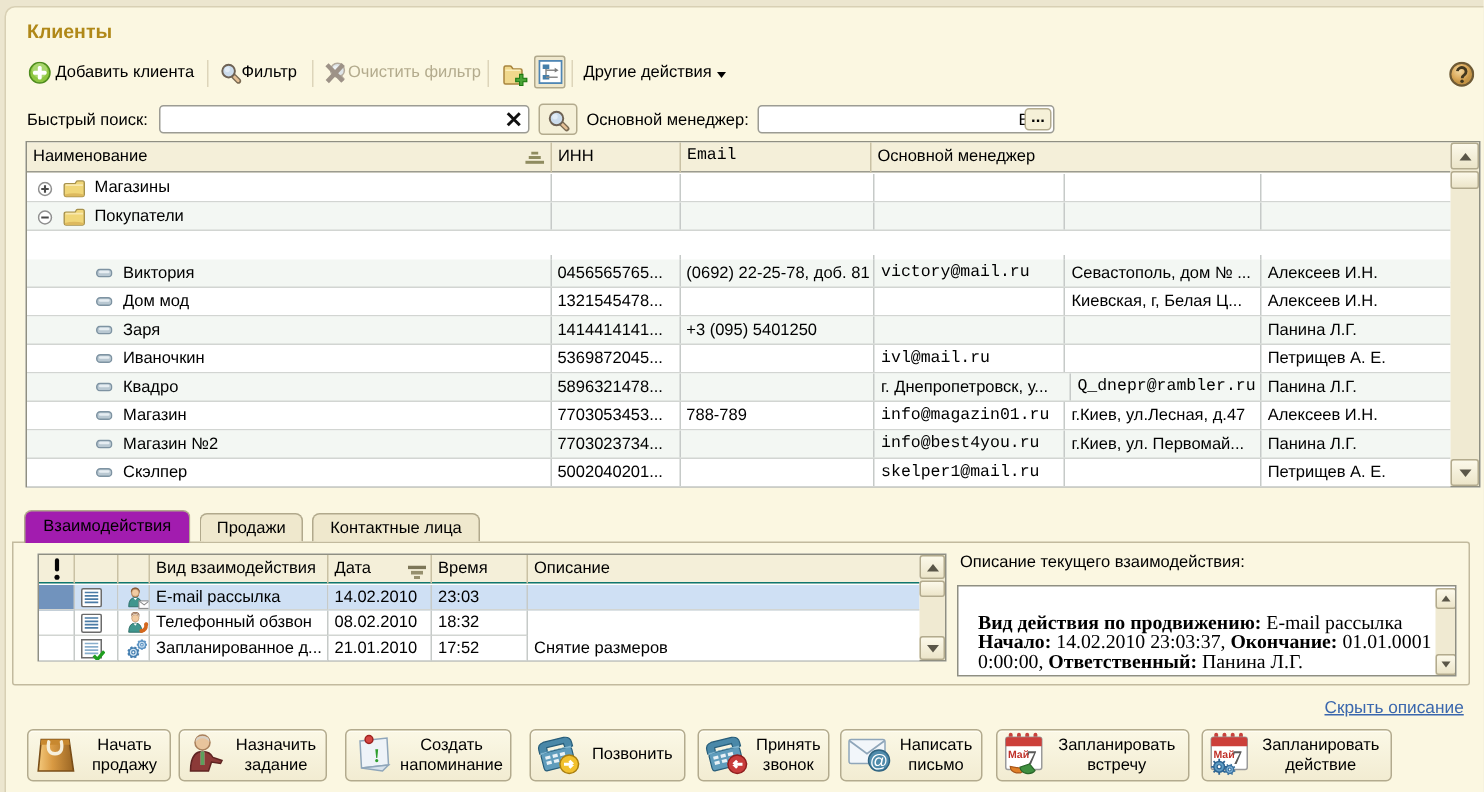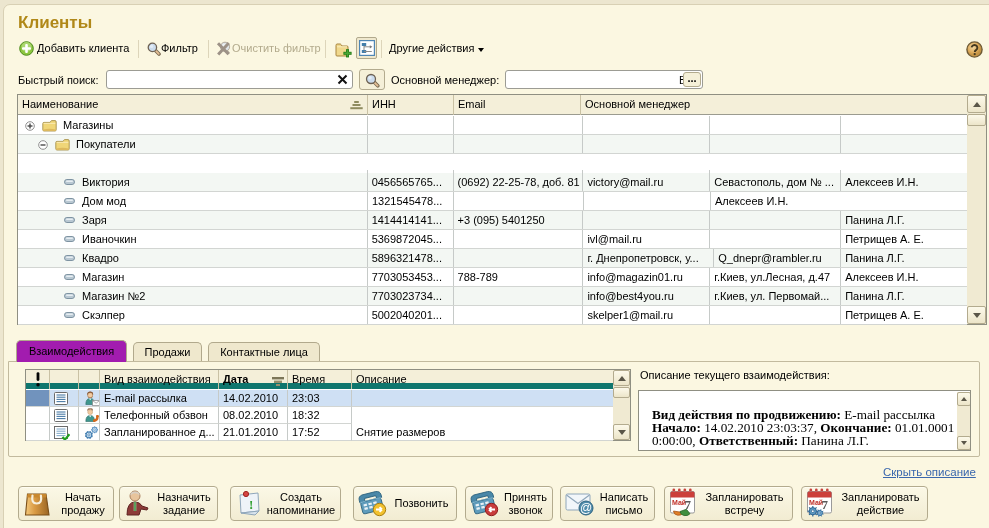--- a/index.html
+++ b/index.html
@@ -1,48 +1,48 @@
 <!DOCTYPE html>
 <html><head>
 <meta charset="utf-8">
 <style>
 * { margin:0; padding:0; box-sizing:border-box; }
 html,body { width:989px; height:528px; overflow:hidden; }
 body { font-family:"Liberation Sans", sans-serif; font-size:11px; color:#000; background:#ece6cf; position:relative; }
 .panel { position:absolute; left:3px; top:4px; width:994px; height:532px; background:#fbf7e1; border:1px solid #d8d0b4; border-radius:7px; }
 .abs { position:absolute; }
-.title { left:18px; top:13px; font-size:17px; font-weight:bold; color:#b08818; letter-spacing:0px; }
+.title { left:18px; top:13px; font-size:13px; font-weight:bold; color:#b08818; letter-spacing:0px; }
 .tbtext { top:41px; height:14px; line-height:14px; }
 .dis { color:#b3ab8d; }
 .vsep { top:40px; width:1px; height:18px; background:#ddd5ba; }
 .lbl { height:14px; line-height:14px; }
 input.txt { position:absolute; border:1px solid #9c9c94; border-radius:3px; background:#fff; font-family:"Liberation Sans",sans-serif; font-size:11px; padding:0 4px; outline:none; }
 .btnface { background:#f5f0d8; border:1px solid #b3ab8e; border-radius:3px; }
 
 .mtable { left:17px; top:94px; width:970px; height:231px; background:#fff; border:1px solid #8f8f82; }
 .mhead { position:absolute; left:0; top:0; width:949px; height:20px; background:#f4efd9; border-bottom:1px solid #9b9b8f; display:flex; }
 .mhead .hc { height:20px; line-height:19px; padding-left:4px; border-right:1px solid #c9c1a4; overflow:hidden; white-space:nowrap; }
 .mrow { position:absolute; left:0; width:949px; height:19px; display:flex; border-bottom:1px solid #d2d5d2; }
 .mrow .c { height:18px; line-height:18px; padding-left:4px; border-right:1px solid #c6cac8; overflow:hidden; white-space:nowrap; }
 .alt { background:#f3f7f3; }
-.c0w { width:350px; } .c1w { width:86px; } .c2w { width:130px; } .c3w { width:127px; } .c4w { width:131px; } .c5w { width:126px; border-right:none !important; }
+.c0w { width:350px; } .c1w { width:86px; } .c2w { width:130px; } .c3w { width:127px;font-family:Liberation Mono, monospace; } .c4w { width:131px; } .c5w { width:126px; border-right:none !important; }
 
 .sb { position:absolute; background:#f0ead2; }
 .sbtn { position:absolute; background:linear-gradient(#fcf9ea,#ece5c9); border:1px solid #b3ab8e; border-radius:2px; display:flex; align-items:center; justify-content:center; }
 .arr { width:0; height:0; }
 .arr.up { border-left:4px solid transparent; border-right:4px solid transparent; border-bottom:5px solid #5a5648; }
 .arr.dn { border-left:4px solid transparent; border-right:4px solid transparent; border-top:5px solid #5a5648; }
 .thumb { position:absolute; background:linear-gradient(#fcf9ea,#ece5c9); border:1px solid #b3ab8e; border-radius:2px; }
 
 .tab { position:absolute; height:21px; border:1px solid #b1a98c; border-bottom:none; border-radius:5px 5px 0 0; text-align:center; line-height:20px; background:#efe8cd; }
 .tab.active { background:#a21caf; z-index:5; }
 .gbox { left:8px; top:361px; width:972px; height:96px; border:1px solid #c2ba9e; background:#fbf7e1; border-radius:0 2px 2px 2px; }
 
 .itable { left:25px; top:369px; width:606px; height:72px; background:#fff; border:1px solid #8f8f82; }
-.ihead { position:absolute; left:0; top:0; width:587px; height:19px; background:#f4efd9; border-bottom:6px solid #0f766e; display:flex; }
+.ihead { position:absolute; left:0; top:0; width:587px; height:19px; background:#f4efd9; border-bottom:1px solid #0f766e; display:flex; }
 .ihead .hc { height:19px; line-height:18px; padding-left:4px; border-right:1px solid #c9c1a4; white-space:nowrap; overflow:hidden; }
 .irow { position:absolute; left:0; width:587px; height:17px; display:flex; }
 .irow .c { height:17px; line-height:16px; padding-left:4px; border-right:1px solid #c6cac8; border-bottom:1px solid #d2d5d2; overflow:hidden; white-space:nowrap; }
 .i0w { width:24px; } .i1w { width:29px; } .i2w { width:21px; } .i3w { width:119px; } .i4w { width:69px; } .i5w { width:64px; } .i6w { width:261px; border-right:none !important; }
 .isel { background:#cfe0f4; }
 .descbox { left:638px; top:390px; width:333px; height:61px; background:#fff; border:1px solid #8f8f82; font-family:"Liberation Serif",serif; font-size:13.2px; line-height:13px; padding:17px 0 0 13px; color:#000; overflow:hidden; white-space:nowrap; }
 .link { color:#3a67ad; text-decoration:underline; }
 
 .bbtn { position:absolute; top:486px; height:35px; background:linear-gradient(#fbf8e6,#f2ecd2); border:1px solid #b3ab8e; border-radius:4px; box-shadow:inset 0 1px 0 #fffdf2; display:flex; align-items:center; }
 .bbtn .ic { flex:0 0 auto; margin-left:3px; }
@@ -159,21 +159,21 @@
             <span style="margin-left:6px;line-height:18px">Магазины</span>
           </div>
         </div>
         <div class="c c1w"></div>
         <div class="c c2w"></div>
         <div class="c c3w"></div>
         <div class="c c4w"></div>
         <div class="c c5w"></div>
       </div>
       <div class="mrow alt" style="top:40px">
-        <div class="c c0w" style="padding-left:13px">
+        <div class="c c0w" style="padding-left:0">
           <div style="display:flex">
             <svg width="11" height="11" viewBox="0 0 11 11" style="margin:5px 0 0 7px">
               <circle cx="5" cy="5" r="4.3" fill="#fff" stroke="#909090"></circle>
               <line x1="2.5" y1="5" x2="7.5" y2="5" stroke="#4a4a4a" stroke-width="1.4"></line>
             </svg>
             <svg width="15" height="13" viewBox="0 0 15 13" style="margin:3px 0 0 6px">
               <path d="M14.2 3 Q14.2 1.6 13 1.6 L9.8 1.6 Q9.1 1.6 8.8 2.2 L8.1 3.4 L2 3.4 Q0.8 3.4 0.8 4.6 L0.8 10.8 Q0.8 12 2 12 L13 12 Q14.2 12 14.2 10.8 Z" fill="#f0d678" stroke="#a6914c" stroke-width="0.9"></path>
               <path d="M1.2 10.6 q6.3 -1.6 12.6 0 l0 0.9 q-0.2 0.5 -0.8 0.5 l-11 0 q-0.6 0 -0.8 -0.5 z" fill="#ddb95e"></path>
               <path d="M1.7 4.4 L13.3 4.4" stroke="#f8e8ae" stroke-width="1.1"></path>
             </svg>
@@ -224,20 +224,21 @@
             <svg width="11" height="6" viewBox="0 0 11 6" style="margin:6px 0 0 46px">
               <rect x="0.5" y="0.5" width="10" height="5" rx="2.4" fill="#b9c8d2" stroke="#7e93a2"></rect>
               <rect x="2" y="1.5" width="7" height="1.6" rx="0.8" fill="#e6edf2"></rect>
             </svg>
             <span style="margin-left:7px;line-height:18px">Дом мод</span>
           </div>
         </div>
         <div class="c c1w">1321545478...</div>
         <div class="c c2w"></div>
         <div class="c c3w"></div>
+        <div class="c c4w">Киевская, г, Белая Ц...</div>
         <div class="c c5w">Алексеев И.Н.</div>
       </div>
       <div class="mrow alt" style="top:116px">
         <div class="c c0w" style="padding-left:0">
           <div style="display:flex">
             <svg width="11" height="6" viewBox="0 0 11 6" style="margin:6px 0 0 46px">
               <rect x="0.5" y="0.5" width="10" height="5" rx="2.4" fill="#b9c8d2" stroke="#7e93a2"></rect>
               <rect x="2" y="1.5" width="7" height="1.6" rx="0.8" fill="#e6edf2"></rect>
             </svg>
             <span style="margin-left:7px;line-height:18px">Заря</span>
@@ -347,21 +348,21 @@
 
 <div class="abs itable">
   <div class="ihead">
     <div class="hc i0w" style="padding-left:0;"><svg width="24" height="19" viewBox="0 0 24 19">
           <rect x="10.6" y="2.2" width="2.8" height="8.8" rx="1.4" fill="#050505"></rect>
           <circle cx="12" cy="14.8" r="1.7" fill="#050505"></circle>
         </svg></div>
     <div class="hc i1w"></div>
     <div class="hc i2w"></div>
     <div class="hc i3w">Вид взаимодействия</div>
-    <div class="hc i4w" style="position:relative;font-weight:bold;">Дата<svg style="position:absolute;right:3px;top:7px" width="12" height="9" viewBox="0 0 12 9">
+    <div class="hc i4w" style="position:relative;">Дата<svg style="position:absolute;right:3px;top:7px" width="12" height="9" viewBox="0 0 12 9">
           <rect x="0" y="0" width="12" height="2.4" fill="#7c7658"></rect>
           <rect x="2" y="3.6" width="8" height="2.4" fill="#96906e"></rect>
           <rect x="4" y="7" width="4" height="2" fill="#96906e"></rect>
         </svg></div>
     <div class="hc i5w">Время</div>
     <div class="hc i6w">Описание</div>
   </div>
   <div id="irows">
       <div class="irow" style="top:20px">
         <div class="c i0w" style="background:#7193bd;"></div>

